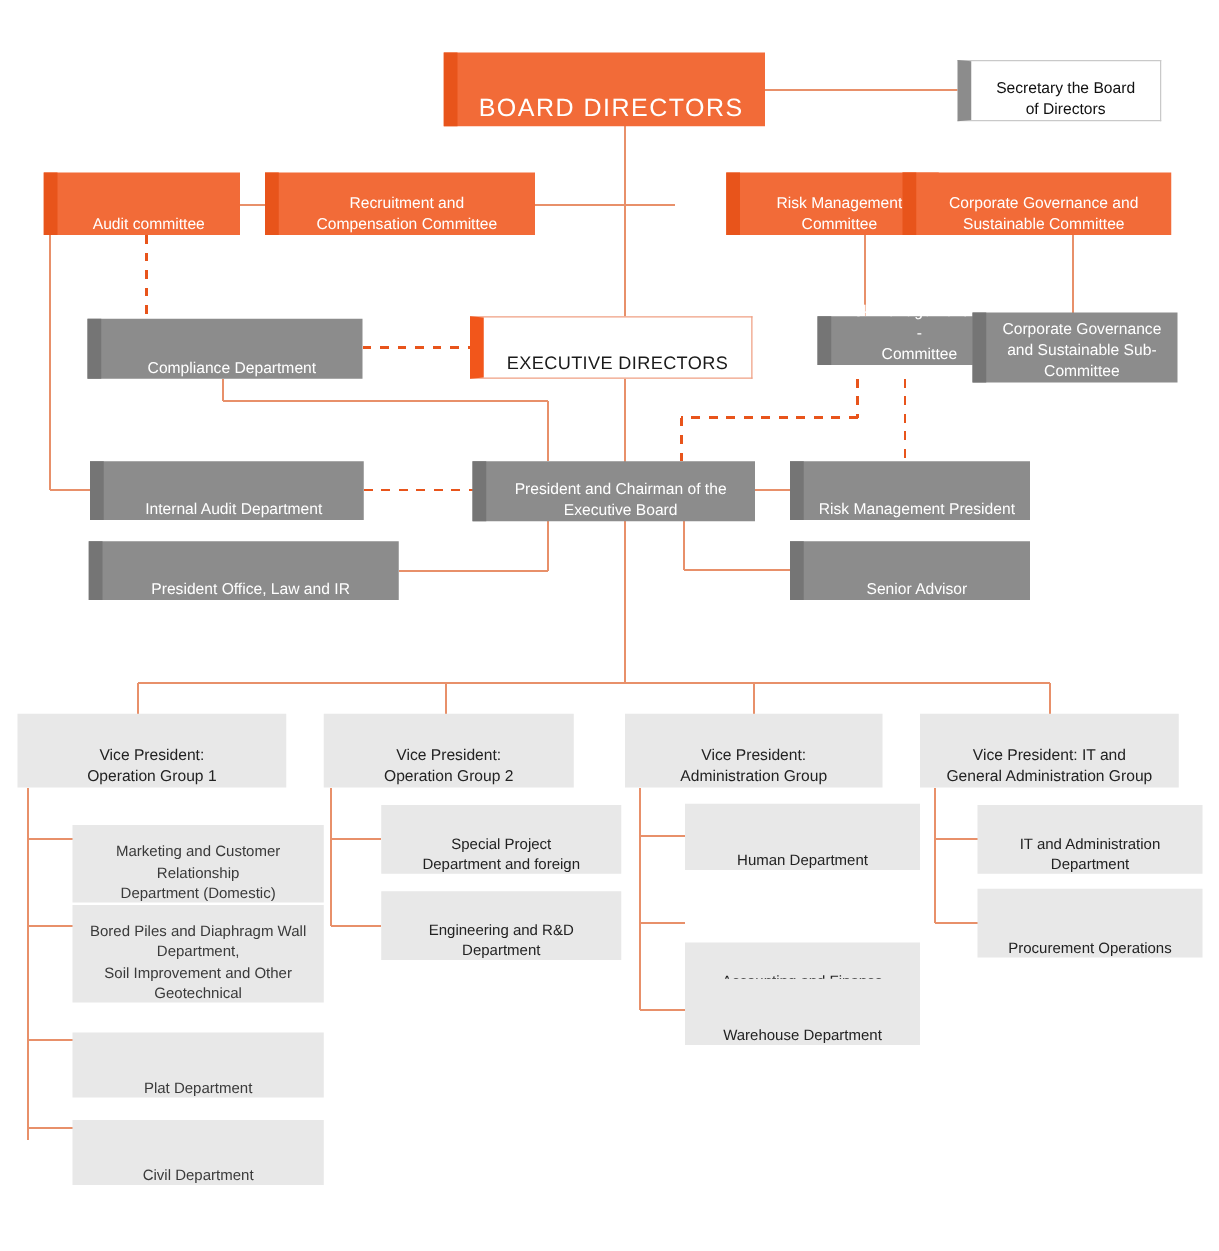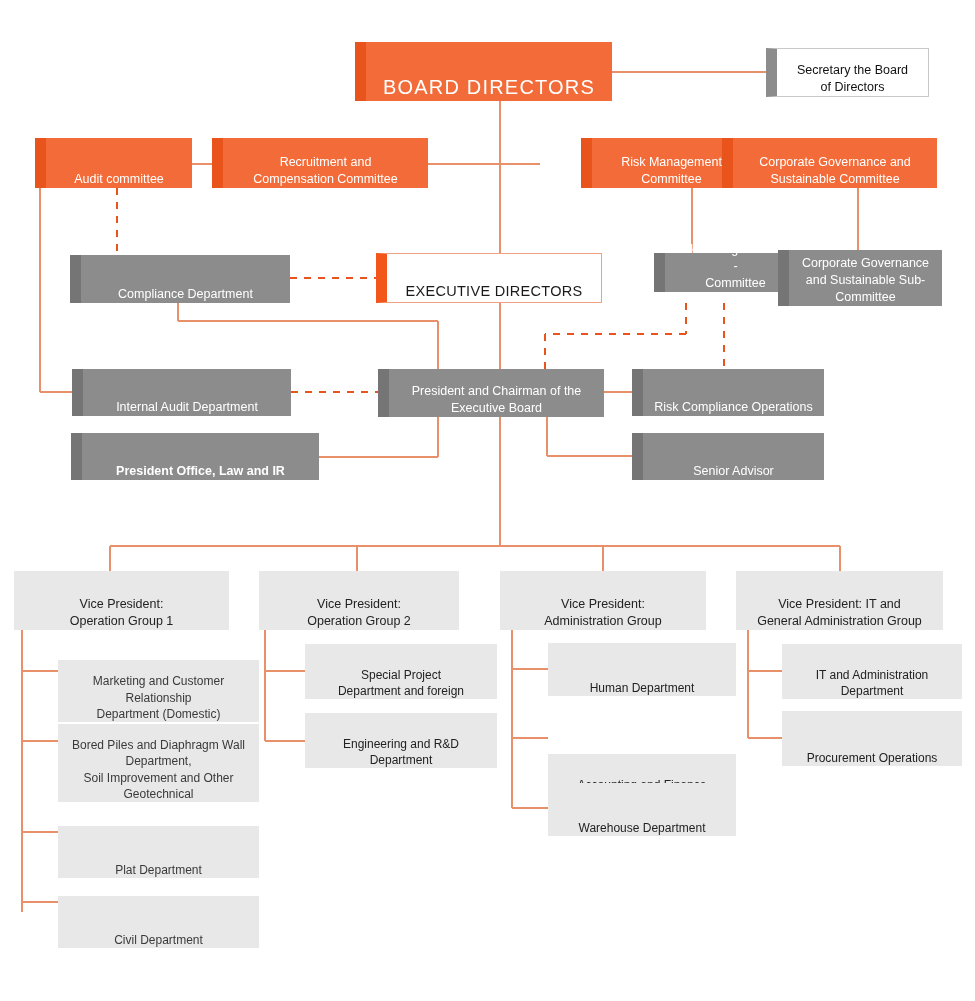--- a/index.html
+++ b/index.html
@@ -199,24 +199,24 @@
 
   <div class="node gray" style="left:72px;top:369px;width:219px;height:47px;">
     <span class="lbl">Internal Audit Department</span>
   </div>
 
   <div class="node gray" style="left:378px;top:369px;width:226px;height:48px;">
     <span class="lbl">President and Chairman of the<br>Executive Board</span>
   </div>
 
   <div class="node gray" style="left:632px;top:369px;width:192px;height:47px;">
-    <span class="lbl">Risk Compliance Operations</span>
-  </div>
-
-  <div class="node gray" style="left:71px;top:433px;width:248px;height:47px;font-weight:bold;">
+    <span class="lbl">Risk Management President</span>
+  </div>
+
+  <div class="node gray" style="left:71px;top:433px;width:248px;height:47px;">
     <span class="lbl">President Office, Law and IR</span>
   </div>
 
   <div class="node gray" style="left:632px;top:433px;width:192px;height:47px;">
     <span class="lbl">Senior Advisor</span>
   </div>
 
   <div class="node lgray" style="left:14px;top:571px;width:215px;height:59px;">
     <span class="lbl">Vice President:<br>Operation Group 1</span>
   </div>

